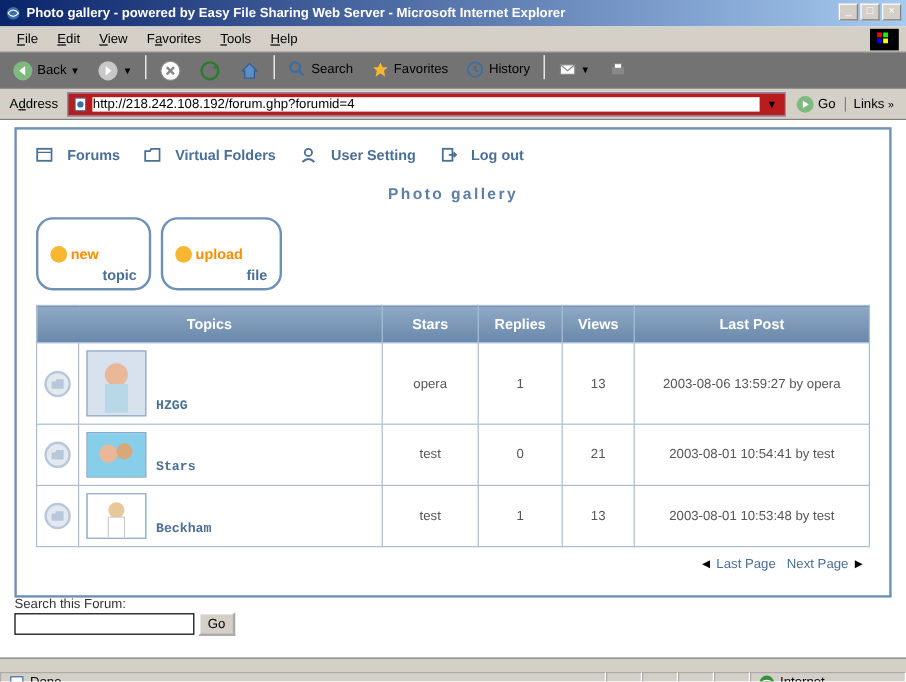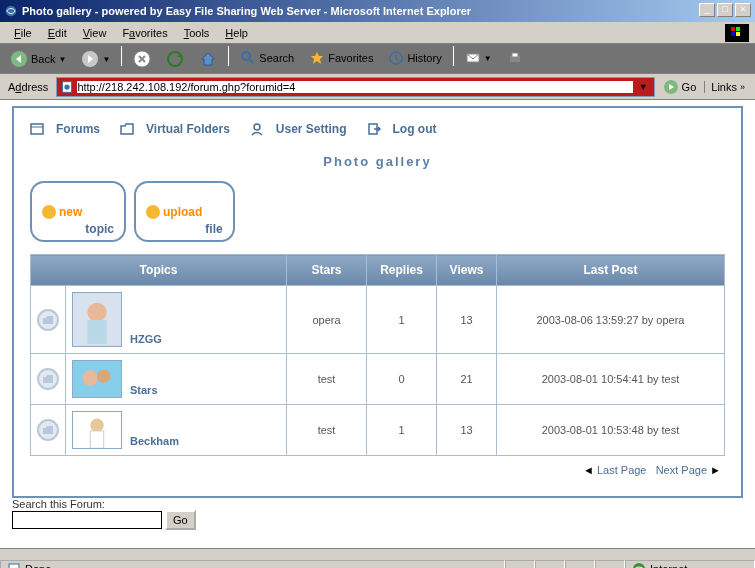--- a/index.html
+++ b/index.html
@@ -45,21 +45,21 @@
 
 .actionbtns { display: flex; gap: 8px; margin-bottom: 12px; }
 .pillbtn { border: 2px solid #6e91b7; border-radius: 14px; padding: 4px 10px; background: #fff; display: flex; align-items: center; gap: 3px; cursor: pointer; color: #ff8c00; font-weight: bold; font-size: 12px;}
 .pillbtn .picon { width: 14px; height: 14px; background:#f7b733; border-radius:50%; display:inline-block; }
 .pillbtn .b { color: #4b6f95; margin-top: 35px; }
 
 
 .forumtable { width: 100%; border-collapse: collapse; border: 1px solid #a9bdd3; }
 .forumtable th { background: linear-gradient(to bottom, #8fa9c5, #6a88ab); color: #fff; font-weight: bold; padding: 8px 6px; border: 1px solid #a9bdd3; font-size: 12px;}
 .forumtable td { border: 1px solid #a9bdd3; padding: 6px; text-align: center; color: #555; vertical-align: middle; font-size: 11px;}
-.forumtable td.topic { text-align: left; }
+.forumtable td.topic { text-align: left; font-family: Liberation Mono, monospace; }
 .topiccell { display: flex; align-items: center; gap: 8px; }
 .foldericon { width: 22px; height: 22px; border-radius: 50%; background: #e3e9f0; border: 2px solid #b8c7d9; display: flex; align-items: center; justify-content: center; }
 .thumb { width: 50px; height: 55px; background: #c8d4e3; border: 1px solid #8fa9c5; display:flex; align-items:center; justify-content:center; overflow:hidden;}
 .thumb.small { height: 38px; width: 50px;}
 .topicname { color: #4b6f95; font-weight: bold; align-self: flex-end; padding-bottom: 2px; }
 
 .pager { text-align: right; padding: 8px 4px 0; font-size: 11px; }
 .pager a { color: #4b6f95; text-decoration: none; cursor: pointer; }
 
 .searchbox { font-size: 11px; color: #333;}
@@ -253,21 +253,21 @@
       </div>
     </div>
 
     <table class="forumtable">
       <thead>
         <tr>
           <th colspan="2">Topics</th>
           <th style="width:80px">Stars</th>
           <th style="width:70px">Replies</th>
           <th style="width:60px">Views</th>
-          <th style="width:228px">Last Post</th>
+          <th style="width:196px">Last Post</th>
         </tr>
       </thead>
       <tbody>
         <tr>
           <td style="width:30px">
               <div class="foldericon">
                 <svg width="12" height="12" viewBox="0 0 12 12">
                   <path d="M1 4 L4 4 L5 2 L11 2 L11 10 L1 10 Z" fill="#b8c7d9"></path>
                 </svg>
               </div>

